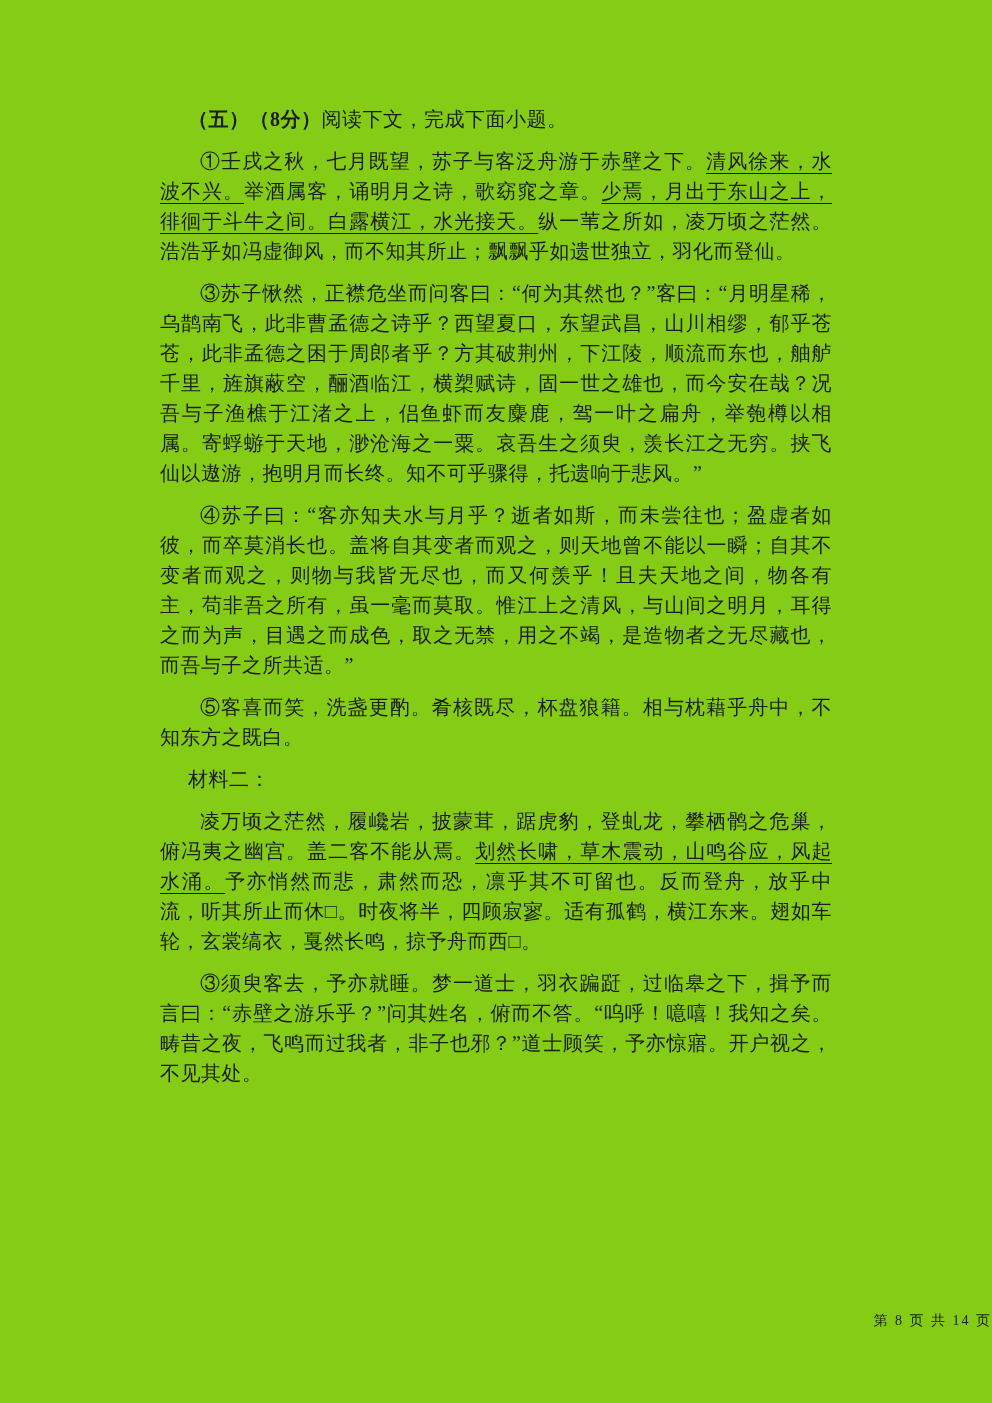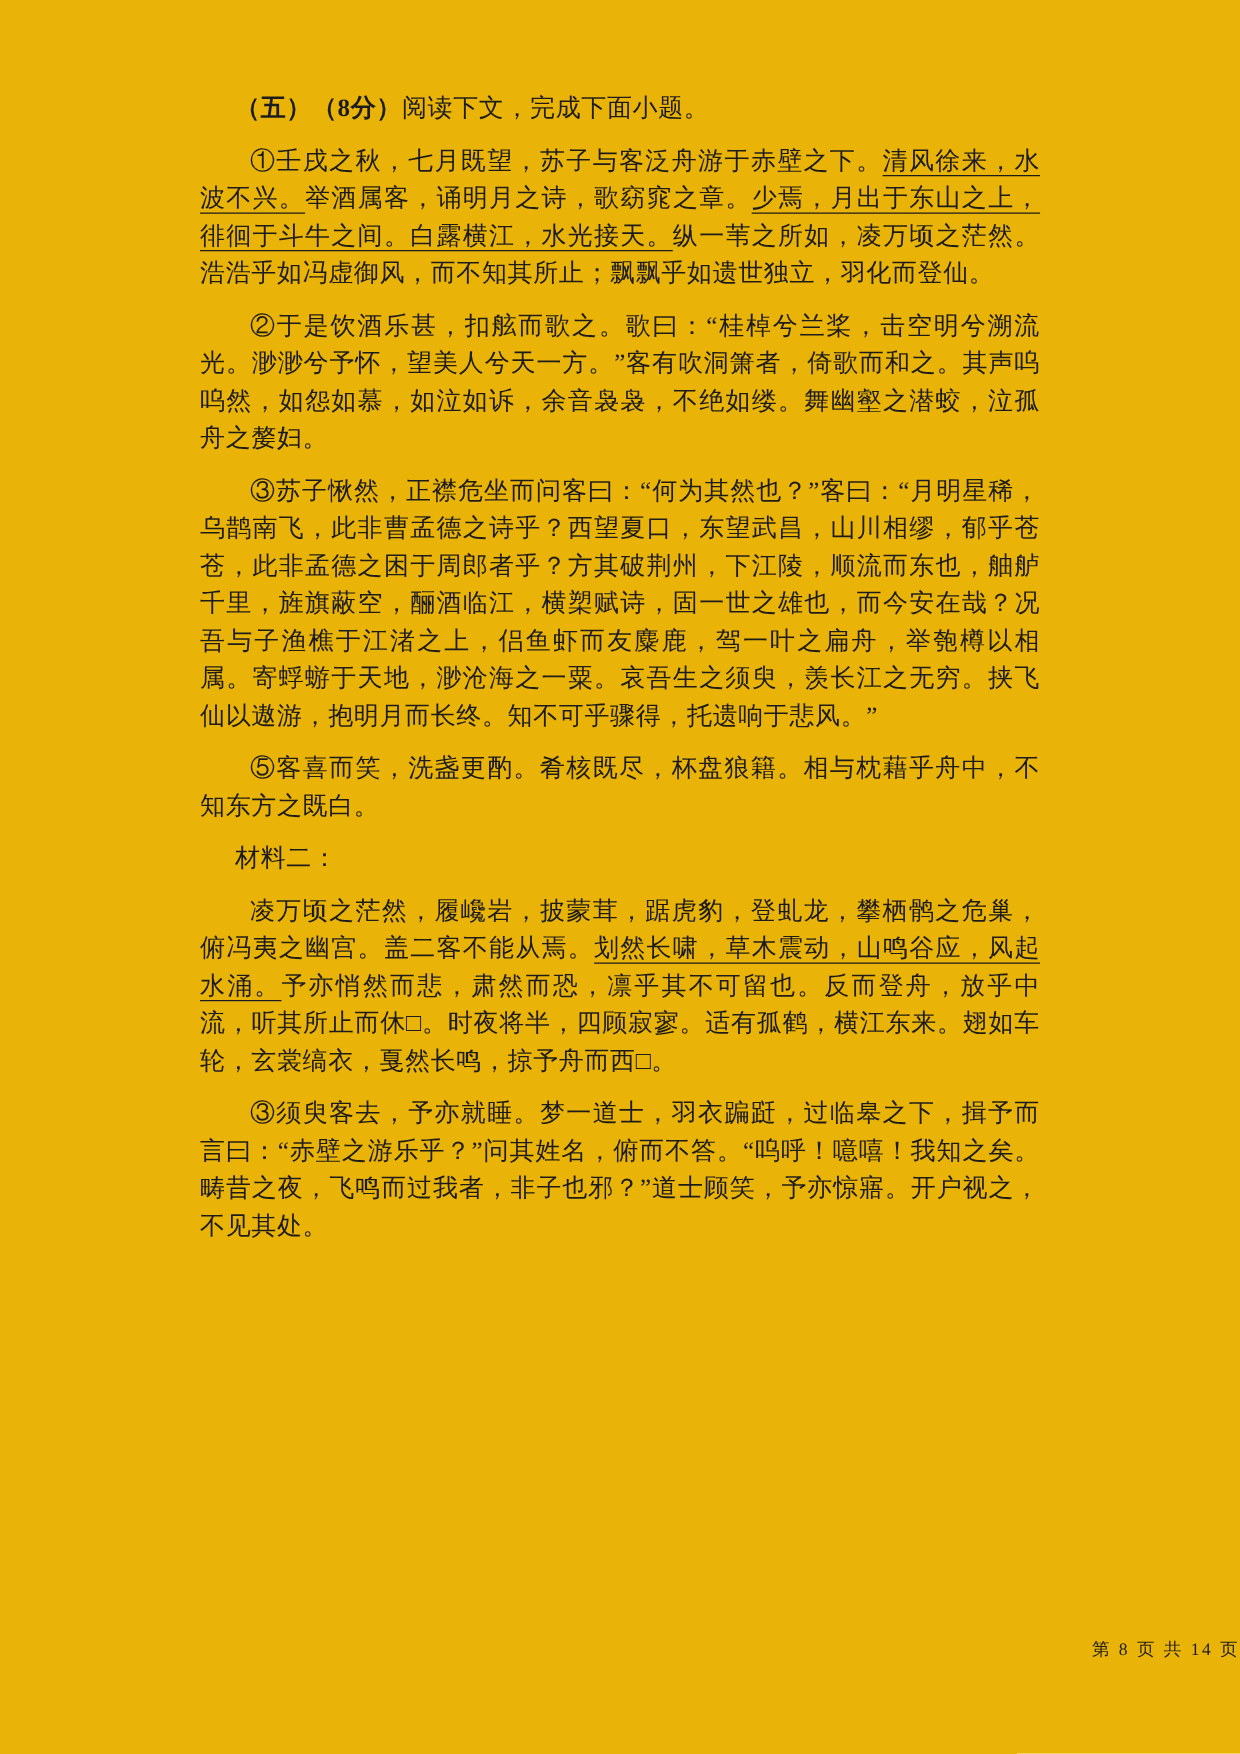--- a/index.html
+++ b/index.html
@@ -6,26 +6,26 @@
     margin: 0;
     padding: 0;
     background: #ffffff;
   }
   .page {
     position: relative;
     width: 992px;
     height: 1403px;
     margin: 0 auto;
     box-sizing: border-box;
-    background: #eab308;
+    background: #84cc16;
     color: #1c1c1c;
     font-family: "Liberation Serif", "DejaVu Serif", serif;
     font-size: 20px;
     line-height: 30px;
-    padding: 72px 148px 0 148px;
+    padding: 104px 148px 0 148px;
     overflow: hidden;
   }
   .doc-title {
     margin: 0;
     text-indent: 2em;
     letter-spacing: 0.5px;
   }
   .doc-title .bold {
     font-weight: bold;
   }
@@ -62,22 +62,22 @@
 <body>
 
 <div class="page">
 
   <p class="doc-title">
     <span class="bold">（五）（8分）</span><span>阅读下文，完成下面小题。</span>
   </p>
 
   <div id="doc-body">
       <p class="para"><span>①壬戌之秋，七月既望，苏子与客泛舟游于赤壁之下。</span><span class="u">清风徐来，水波不兴。</span><span>举酒属客，诵明月之诗，歌窈窕之章。</span><span class="u">少焉，月出于东山之上，徘徊于斗牛之间。白露横江，水光接天。</span><span>纵一苇之所如，凌万顷之茫然。浩浩乎如冯虚御风，而不知其所止；飘飘乎如遗世独立，羽化而登仙。</span></p>
-      <p class="para"><span>②于是饮酒乐甚，扣舷而歌之。歌曰：“桂棹兮兰桨，击空明兮溯流光。渺渺兮予怀，望美人兮天一方。”客有吹洞箫者，倚歌而和之。其声呜呜然，如怨如慕，如泣如诉，余音袅袅，不绝如缕。舞幽壑之潜蛟，泣孤舟之嫠妇。</span></p>
       <p class="para"><span>③苏子愀然，正襟危坐而问客曰：“何为其然也？”客曰：“月明星稀，乌鹊南飞，此非曹孟德之诗乎？西望夏口，东望武昌，山川相缪，郁乎苍苍，此非孟德之困于周郎者乎？方其破荆州，下江陵，顺流而东也，舳舻千里，旌旗蔽空，酾酒临江，横槊赋诗，固一世之雄也，而今安在哉？况吾与子渔樵于江渚之上，侣鱼虾而友麋鹿，驾一叶之扁舟，举匏樽以相属。寄蜉蝣于天地，渺沧海之一粟。哀吾生之须臾，羡长江之无穷。挟飞仙以遨游，抱明月而长终。知不可乎骤得，托遗响于悲风。”</span></p>
+      <p class="para"><span>④苏子曰：“客亦知夫水与月乎？逝者如斯，而未尝往也；盈虚者如彼，而卒莫消长也。盖将自其变者而观之，则天地曾不能以一瞬；自其不变者而观之，则物与我皆无尽也，而又何羡乎！且夫天地之间，物各有主，苟非吾之所有，虽一毫而莫取。惟江上之清风，与山间之明月，耳得之而为声，目遇之而成色，取之无禁，用之不竭，是造物者之无尽藏也，而吾与子之所共适。”</span></p>
       <p class="para"><span>⑤客喜而笑，洗盏更酌。肴核既尽，杯盘狼籍。相与枕藉乎舟中，不知东方之既白。</span></p>
       <p class="material-label">材料二：</p>
       <p class="para"><span>凌万顷之茫然，履巉岩，披蒙茸，踞虎豹，登虬龙，攀栖鹘之危巢，俯冯夷之幽宫。盖二客不能从焉。</span><span class="u">划然长啸，草木震动，山鸣谷应，风起水涌。</span><span>予亦悄然而悲，肃然而恐，凛乎其不可留也。反而登舟，放乎中流，听其所止而休□。时夜将半，四顾寂寥。适有孤鹤，横江东来。翅如车轮，玄裳缟衣，戛然长鸣，掠予舟而西□。</span></p>
       <p class="para"><span>③须臾客去，予亦就睡。梦一道士，羽衣蹁跹，过临皋之下，揖予而言曰：“赤壁之游乐乎？”问其姓名，俯而不答。“呜呼！噫嘻！我知之矣。畴昔之夜，飞鸣而过我者，非子也邪？”道士顾笑，予亦惊寤。开户视之，不见其处。</span></p>
     </div>
 
   <div class="footer">
     <span>第 8 页 共 14 页</span>
   </div>
 

